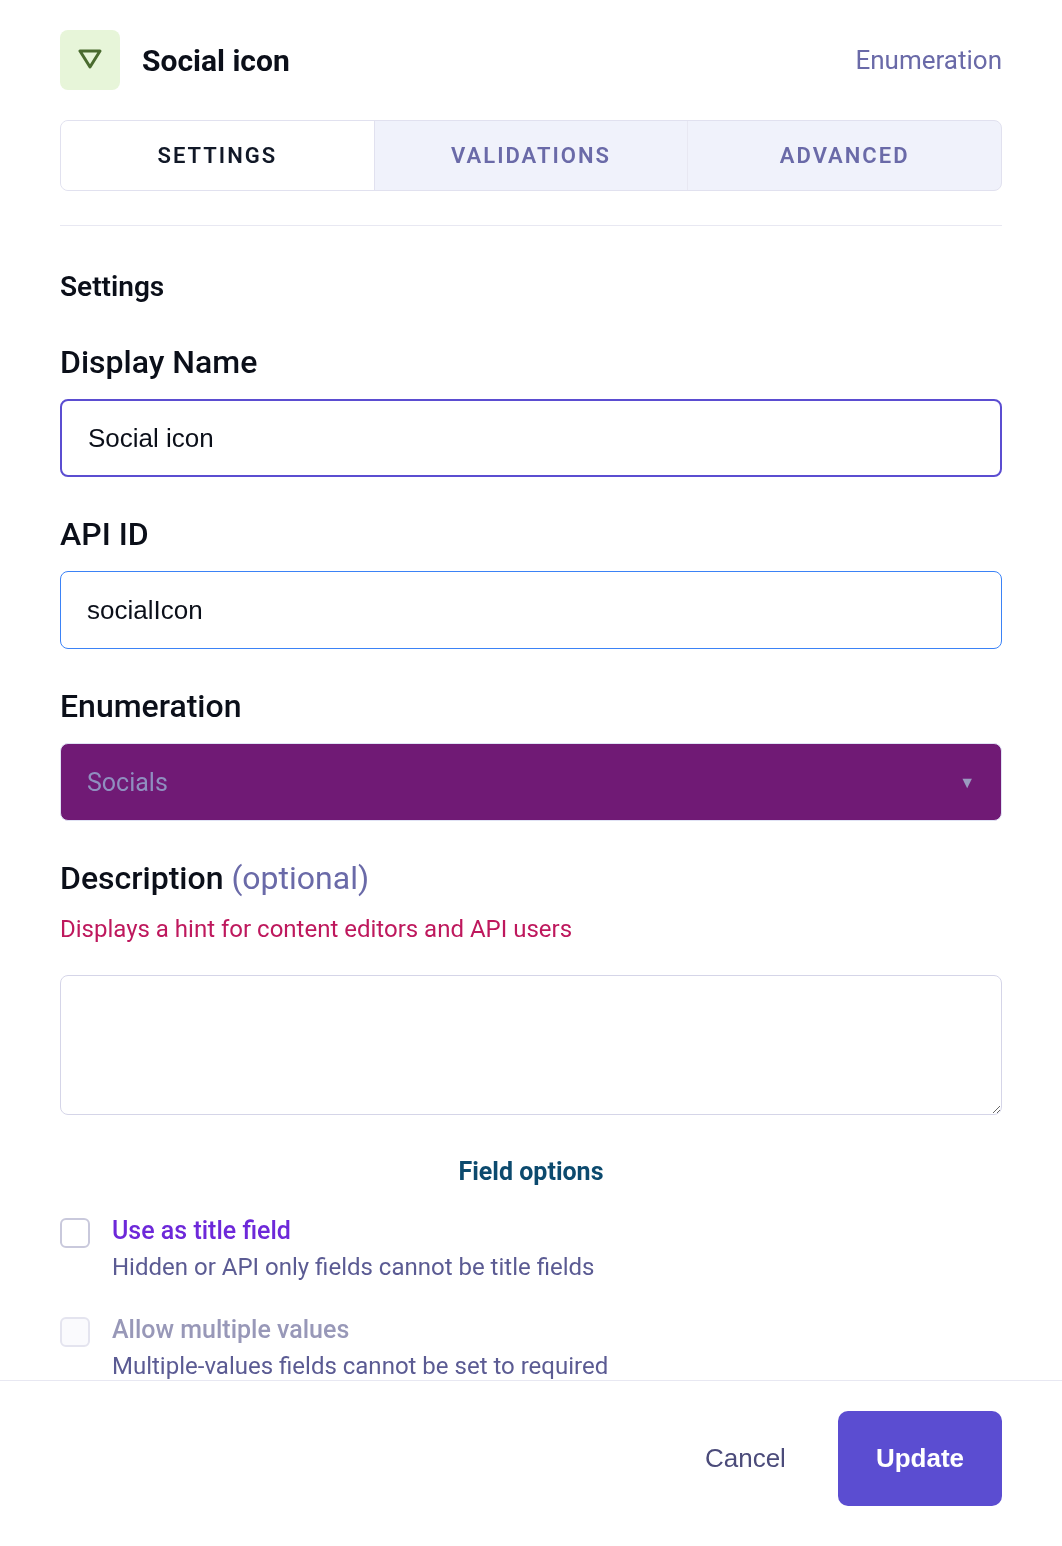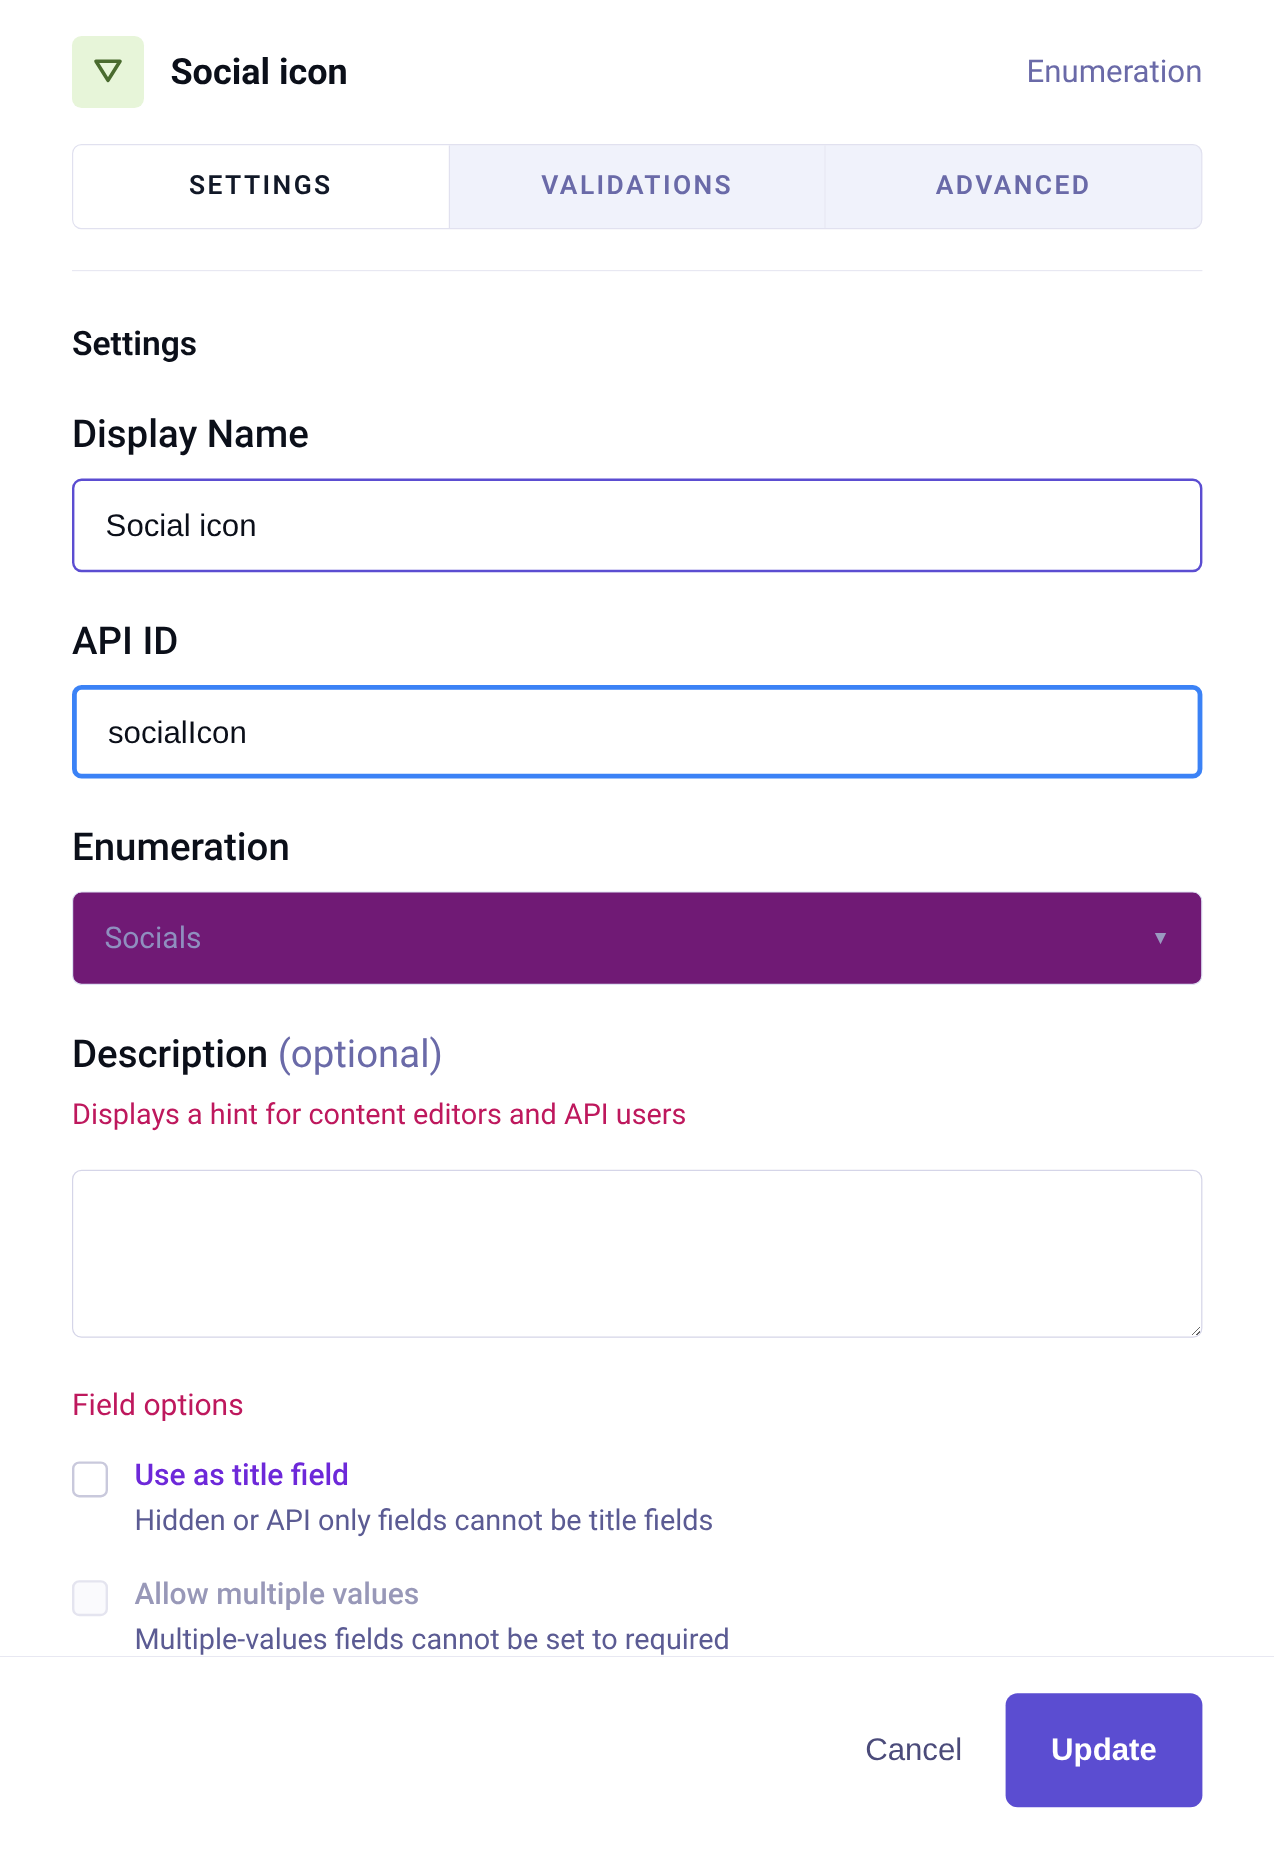--- a/index.html
+++ b/index.html
@@ -115,21 +115,21 @@
   }
   .label-hint {
     font-size: 24px;
     color: #be185d;
     margin-bottom: 32px;
   }
 
   .input {
     width: 100%;
     height: 78px;
-    border: 4px solid #3b82f6;
+    border: 1px solid #3b82f6;
     border-radius: 8px;
     padding: 0 26px;
     font-size: 26px;
     color: #0b0f19;
     background: #fff;
   }
   .input.focused {
     border: 2px solid #5b4dd1;
     outline: none;
   }
@@ -159,23 +159,24 @@
     border: 1px solid #d5d5e8;
     border-radius: 8px;
     padding: 18px 22px;
     font-size: 24px;
     resize: vertical;
     font-family: inherit;
   }
 
   .field-options-title {
     font-size: 25px;
-    font-weight: 400;
-    color: #be185d;
+    font-weight: 700;
+    color: #0c4a6e;
     margin: 10px 0 30px 0;
+    text-align: center;
   }
 
   .check-row {
     display: flex;
     align-items: flex-start;
     gap: 22px;
     margin-bottom: 34px;
   }
   .checkbox {
     width: 30px;
@@ -205,21 +206,21 @@
   }
 
   .footer-divider {
     height: 1px;
     background: #e8e8f2;
   }
   .footer {
     padding: 30px 60px 40px 0;
     display: flex;
     justify-content: flex-end;
-    gap: 36px;
+    gap: 52px;
     align-items: center;
     background: #fff;
   }
   .btn-cancel {
     font-size: 26px;
     font-weight: 500;
     color: #4b4b7a;
     background: transparent;
     border: none;
     cursor: pointer;

